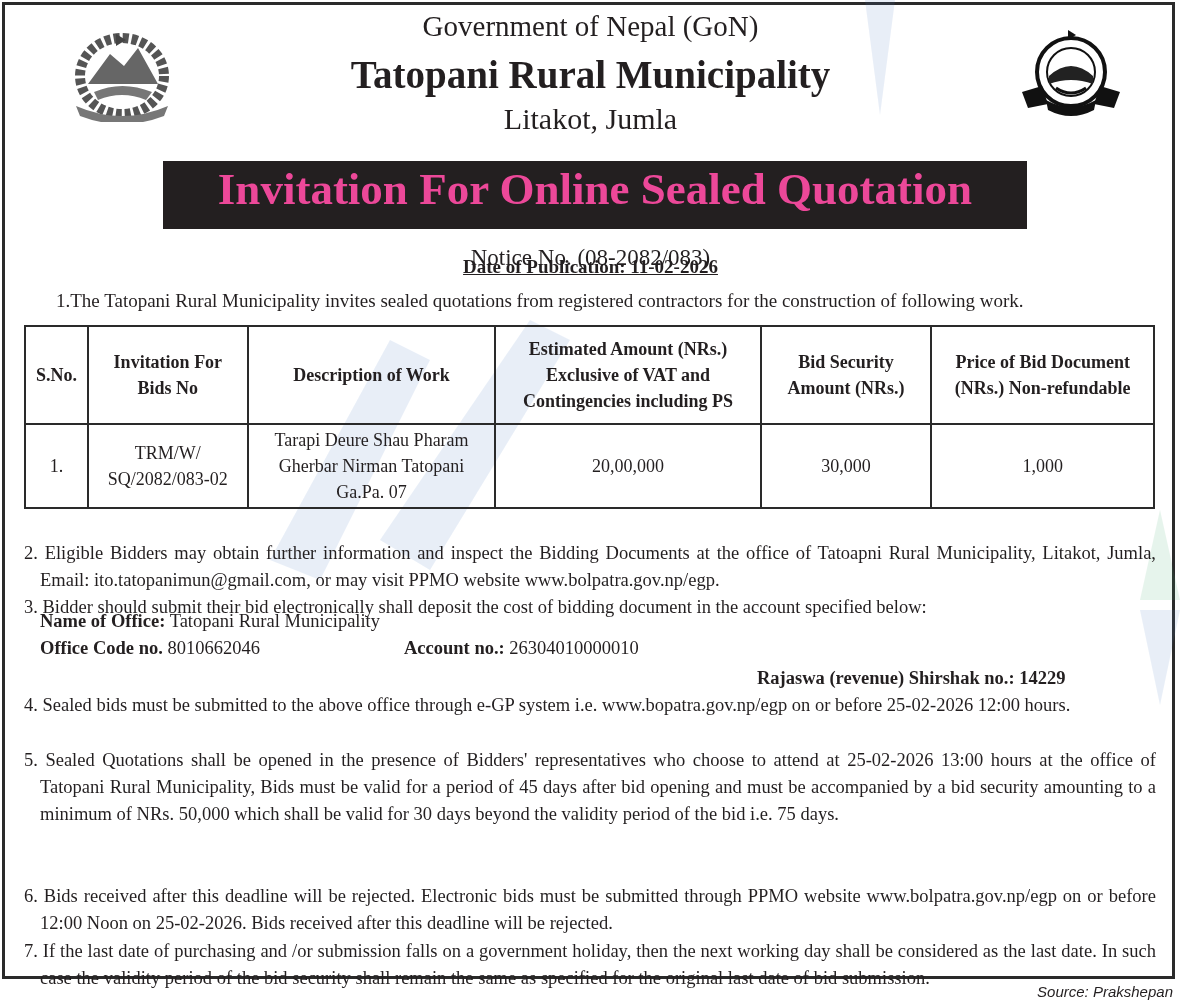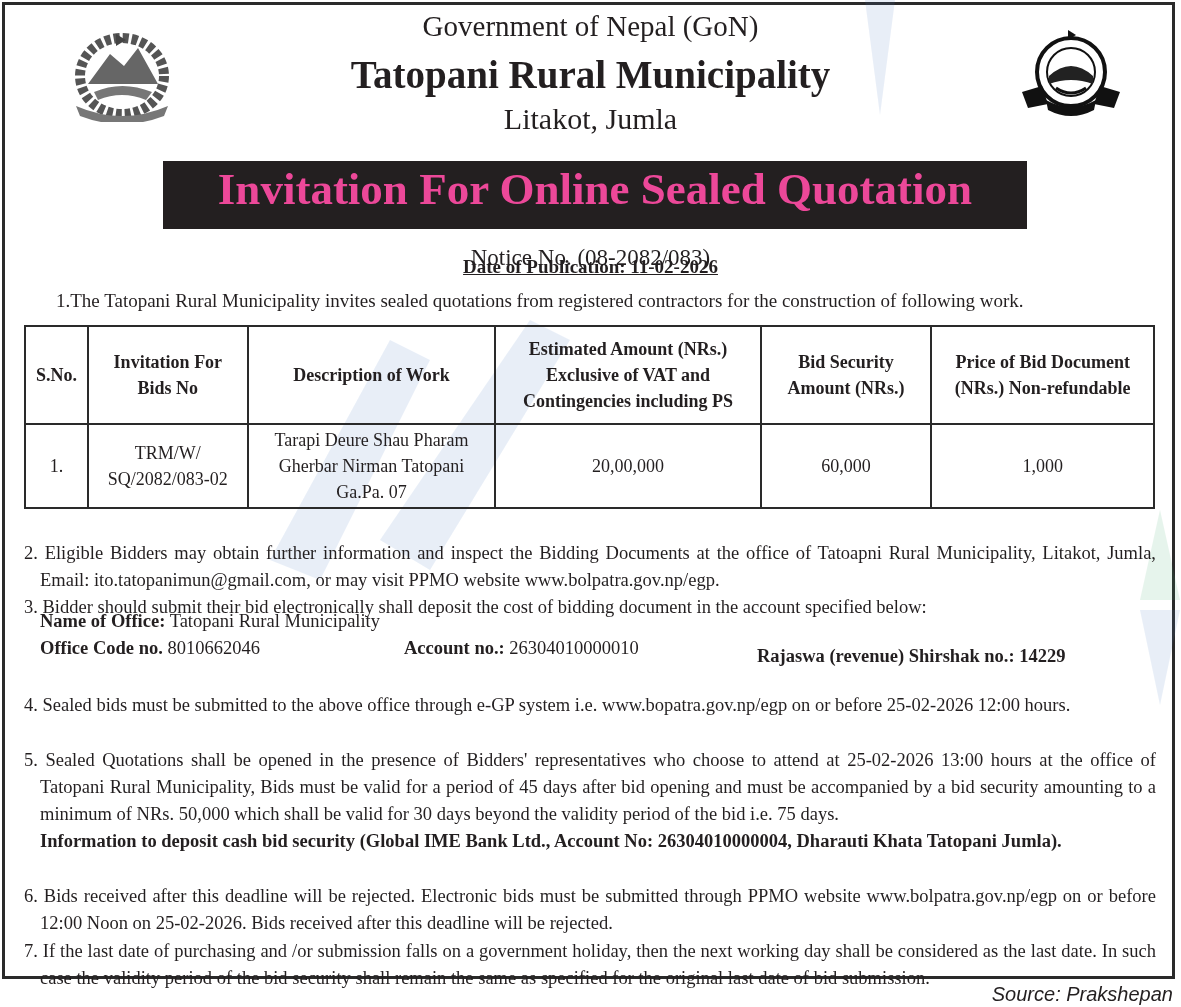--- a/index.html
+++ b/index.html
@@ -7,21 +7,21 @@
       width: 1181px; height: 1007px; position: relative; overflow: hidden;
       font-family: "Liberation Serif", "DejaVu Serif", serif; color: #231f20;
     }
     .frame {
       position: absolute; left: 2px; top: 2px; width: 1173px; height: 977px;
       border: 3px solid #2a2a2a; box-sizing: border-box; background: #fff;
     }
     .source {
       position: absolute; right: 8px; top: 983px;
       font-family: "Liberation Sans", "DejaVu Sans", sans-serif; font-style: italic;
-      font-size: 20px; color: #231f20;
+      font-size: 15px; color: #231f20;
     }
     .emblem-left { position: absolute; left: 66px; top: 26px; width: 112px; height: 96px; }
     .emblem-right { position: absolute; left: 1018px; top: 26px; width: 106px; height: 94px; }
     .hdr { position: absolute; left: 0; width: 100%; text-align: center; }
     .gov { top: 10px; font-size: 29px; text-align: center; }
     .mun { top: 52px; font-size: 39px; font-weight: bold; }
     .loc { top: 102px; font-size: 30px; }
     .banner {
       position: absolute; left: 163px; top: 153px; width: 864px; height: 68px;
       background: #231f20; color: #ec4899; text-align: center;
@@ -112,21 +112,21 @@
       <th><span>Bid Security</span><br><span>Amount (NRs.)</span></th>
       <th><span>Price of Bid Document</span><br><span>(NRs.) Non-refundable</span></th>
     </tr>
   </thead>
   <tbody>
     <tr>
       <td>1.</td>
       <td><span>TRM/W/</span><br><span>SQ/2082/083-02</span></td>
       <td><span>Tarapi Deure Shau Pharam</span><br><span>Gherbar Nirman Tatopani</span><br><span>Ga.Pa. 07</span></td>
       <td>20,00,000</td>
-      <td>60,000</td>
+      <td>30,000</td>
       <td>1,000</td>
     </tr>
   </tbody>
 </table>
 
 <div class="body-text justify" style="top:516px;">
   <p class="hang" style="padding-left:16px;text-indent:-16px;">2. Eligible Bidders may obtain further information and inspect the Bidding Documents at the office of Tatoapni Rural Municipality, Litakot, Jumla, Email: ito.tatopanimun@gmail.com, or may visit PPMO website www.bolpatra.gov.np/egp.</p>
 </div>
 <div class="body-text" style="top:570px;">
   <p>3. Bidder should submit their bid electronically shall deposit the cost of bidding document in the account specified below:</p>
@@ -134,30 +134,29 @@
 
 <div class="acct" style="left:40px;top:611px;">
   <b>Name of Office:</b> <span>Tatopani Rural Municipality</span>
 </div>
 <div class="acct" style="left:40px;top:638px;">
   <b>Office Code no.</b> <span>8010662046</span>
 </div>
 <div class="acct" style="left:404px;top:638px;text-align:center;">
   <b>Account no.:</b> <span>26304010000010</span>
 </div>
-<div class="acct" style="left:757px;top:646px;">
+<div class="acct" style="left:757px;top:668px;">
   <b>Rajaswa (revenue) Shirshak no.:</b> <b>14229</b>
 </div>
 
 <div class="body-text justify" style="top:668px;">
   <p style="padding-left:16px;text-indent:-16px;">4. Sealed bids must be submitted to the above office through e-GP system i.e. www.bopatra.gov.np/egp on or before 25-02-2026 12:00 hours.</p>
 </div>
 <div class="body-text justify" style="top:723px;">
   <p style="padding-left:16px;text-indent:-16px;">5. Sealed Quotations shall be opened in the presence of Bidders' representatives who choose to attend at 25-02-2026 13:00 hours at the office of Tatopani Rural Municipality, Bids must be valid for a period of 45 days after bid opening and must be accompanied by a bid security amounting to a minimum of NRs. 50,000 which shall be valid for 30 days beyond the validity period of the bid i.e. 75 days.</p>
-  <p class="indent" style="font-weight:bold;">Information to deposit cash bid security (Global IME Bank Ltd., Account No: 26304010000004, Dharauti Khata Tatopani Jumla).</p>
 </div>
 <div class="body-text justify" style="top:859px;">
   <p style="padding-left:16px;text-indent:-16px;">6. Bids received after this deadline will be rejected. Electronic bids must be submitted through PPMO website www.bolpatra.gov.np/egp on or before 12:00 Noon on 25-02-2026. Bids received after this deadline will be rejected.</p>
 </div>
 <div class="body-text justify" style="top:914px;">
   <p style="padding-left:16px;text-indent:-16px;">7. If the last date of purchasing and /or submission falls on a government holiday, then the next working day shall be considered as the last date. In such case the validity period of the bid security shall remain the same as specified for the original last date of bid submission.</p>
 </div>
 
 <div class="source">Source: Prakshepan</div>
 

